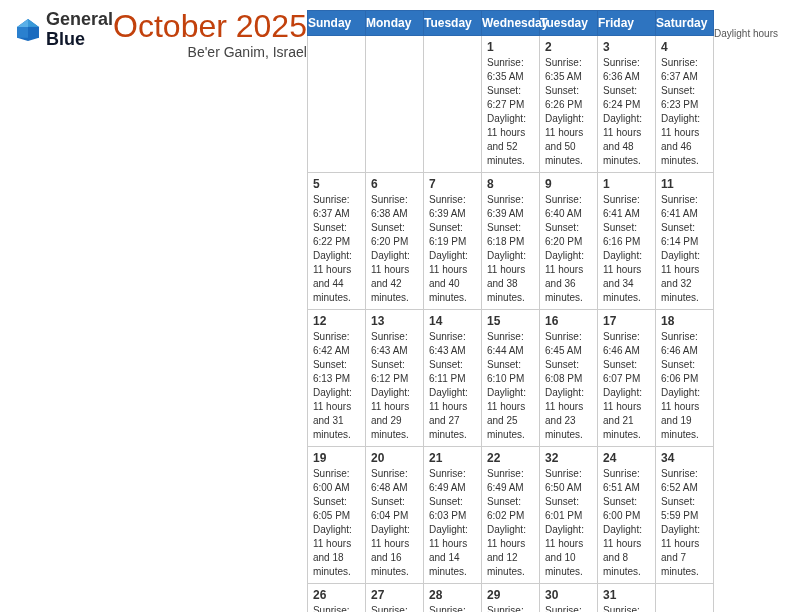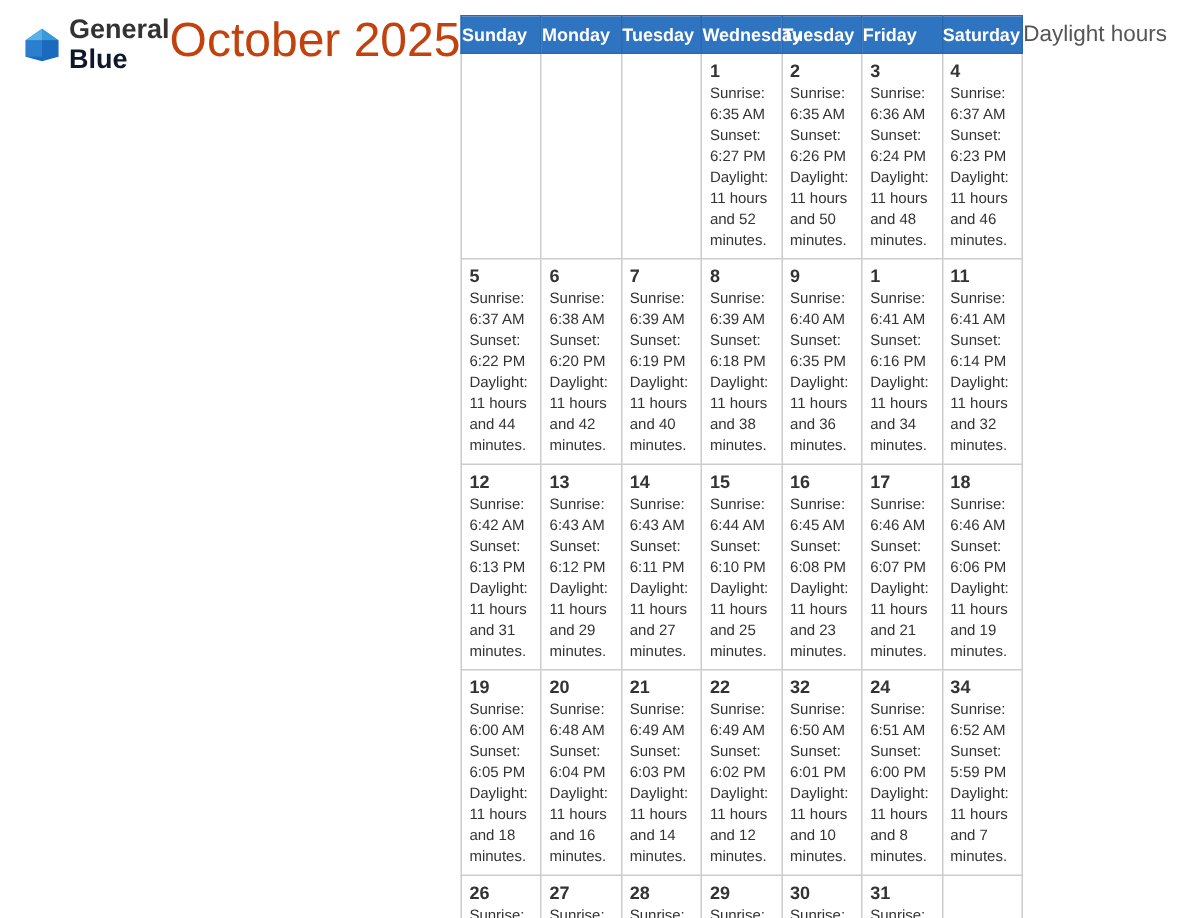--- a/index.html
+++ b/index.html
@@ -88,23 +88,23 @@
       font-weight: bold;
       margin-bottom: 2px;
       display: block;
     }
     .day-info {
       font-size: 10px;
       line-height: 1.4;
       color: #333;
     }
     .footer-note {
-      font-size: 15px;
+      font-size: 10px;
       color: #555;
-      margin-top: 4px;
+      margin-top: 18px;
       text-align: center;
     }
   </style>
 </head>
 <body>
 
 <div class="page">
   <div class="header">
     <div class="logo">
       <svg class="logo-icon" viewBox="0 0 36 36">
@@ -114,20 +114,21 @@
         <polygon points="4,14 18,14 18,28 4,28" fill="#2a80cf"></polygon>
         <polygon points="4,14 18,4 18,14" fill="#5ab0e8"></polygon>
       </svg>
       <div class="logo-text">
         <span class="logo-general">General</span><br>
         <span class="logo-blue">Blue</span>
       </div>
     </div>
     <div class="title-block">
       <div class="month-title">October 2025</div>
+      <div class="location">Be'er Ganim, Israel</div>
     </div>
   </div>
 
   <table class="calendar">
     <thead>
       <tr>
       <th>Sunday</th>
           <th>Monday</th>
           <th>Tuesday</th>
           <th>Wednesday</th>
@@ -195,21 +196,21 @@
           <td class="has-data">
             <span class="day-num">8</span>
             <div class="day-info">Sunrise: 6:39 AM
 Sunset: 6:18 PM
 Daylight: 11 hours
 and 38 minutes.</div>
           </td>
           <td class="has-data">
             <span class="day-num">9</span>
             <div class="day-info">Sunrise: 6:40 AM
-Sunset: 6:35 PM
+Sunset: 6:20 PM
 Daylight: 11 hours
 and 36 minutes.</div>
           </td>
           <td class="has-data">
             <span class="day-num">1</span>
             <div class="day-info">Sunrise: 6:41 AM
 Sunset: 6:16 PM
 Daylight: 11 hours
 and 34 minutes.</div>
           </td>

